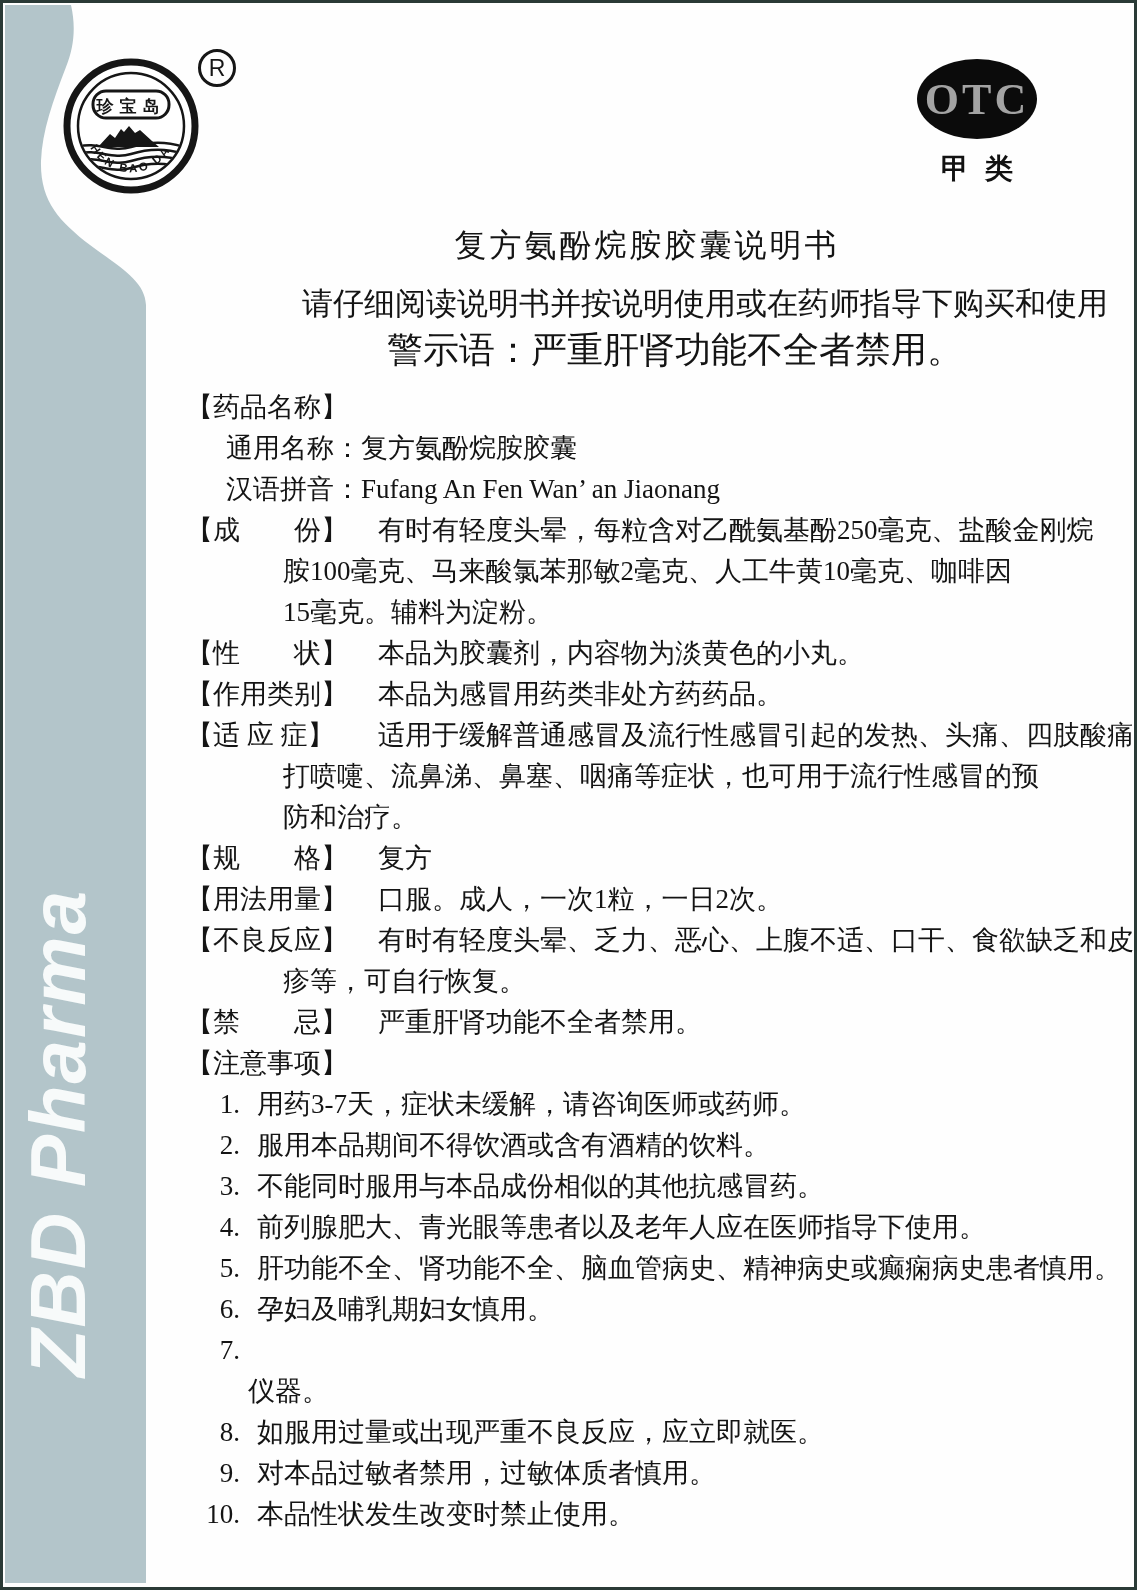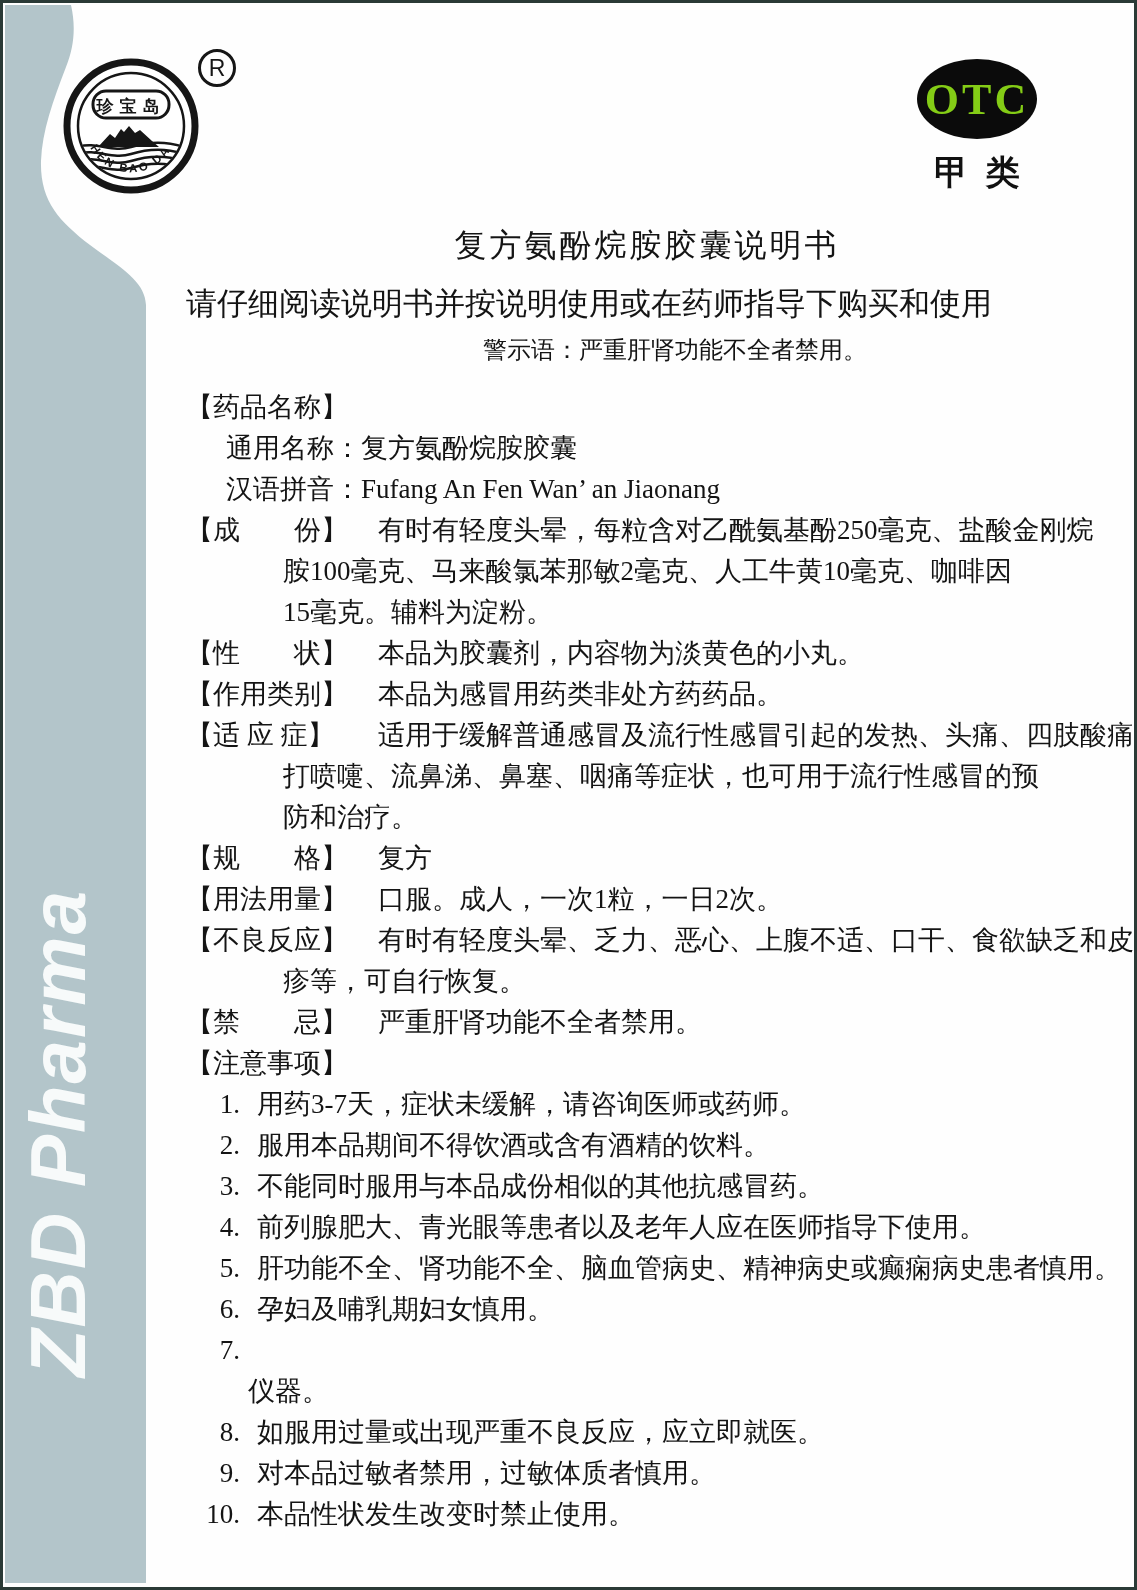--- a/index.html
+++ b/index.html
@@ -12,44 +12,44 @@
     overflow:hidden;
     font-family:"Liberation Serif","DejaVu Serif",serif;
     color:#141414;
   }
   .sidebar-svg{position:absolute;left:2px;top:2px;}
   .logo-svg{position:absolute;left:57px;top:52px;}
   .rmark-svg{position:absolute;left:193px;top:44px;}
   .otc-block{position:absolute;left:914px;top:56px;width:124px;text-align:center;}
   .otc-ellipse{
     width:120px;height:80px;border-radius:50%;
-    background:#0b0b0b;color:#84cc16;
+    background:#0b0b0b;color:#a3a3a3;
     display:flex;align-items:center;justify-content:center;
     font-family:"Liberation Serif","DejaVu Serif",serif;
     font-weight:bold;font-size:44px;letter-spacing:3px;
   }
   .otc-class{
     margin-top:11px;
     font-family:"Liberation Sans","DejaVu Sans",sans-serif;
-    font-weight:600;font-size:34px;letter-spacing:4px;color:#111;
+    font-weight:600;font-size:28px;letter-spacing:4px;color:#111;
     white-space:nowrap;
   }
   .content{
     position:absolute;left:183px;top:192px;width:922px;
   }
   .title{
     margin:14px 0 0 0;
     font-size:32px;font-weight:500;letter-spacing:3px;
     line-height:72px;text-align:center;white-space:nowrap;
   }
   .subtitle{
-    font-size:31px;line-height:45px;text-align:left;white-space:nowrap;
+    font-size:31px;line-height:45px;text-align:right;white-space:nowrap;
   }
   .warning{
-    font-size:24px;line-height:45px;text-align:center;white-space:nowrap;
+    font-size:36px;line-height:45px;text-align:center;white-space:nowrap;
     position:relative;left:28px;margin-top:2px;
   }
   .body{margin-top:14px;font-size:27px;line-height:41px;}
   .line{white-space:nowrap;}
   .lbl{display:inline-block;width:192px;white-space:pre;}
   .ind1{padding-left:40px;}
   .cont{padding-left:97px;}
   .item{display:flex;white-space:nowrap;}
   .num{flex:0 0 54px;text-align:right;}
   .itxt{margin-left:17px;}

